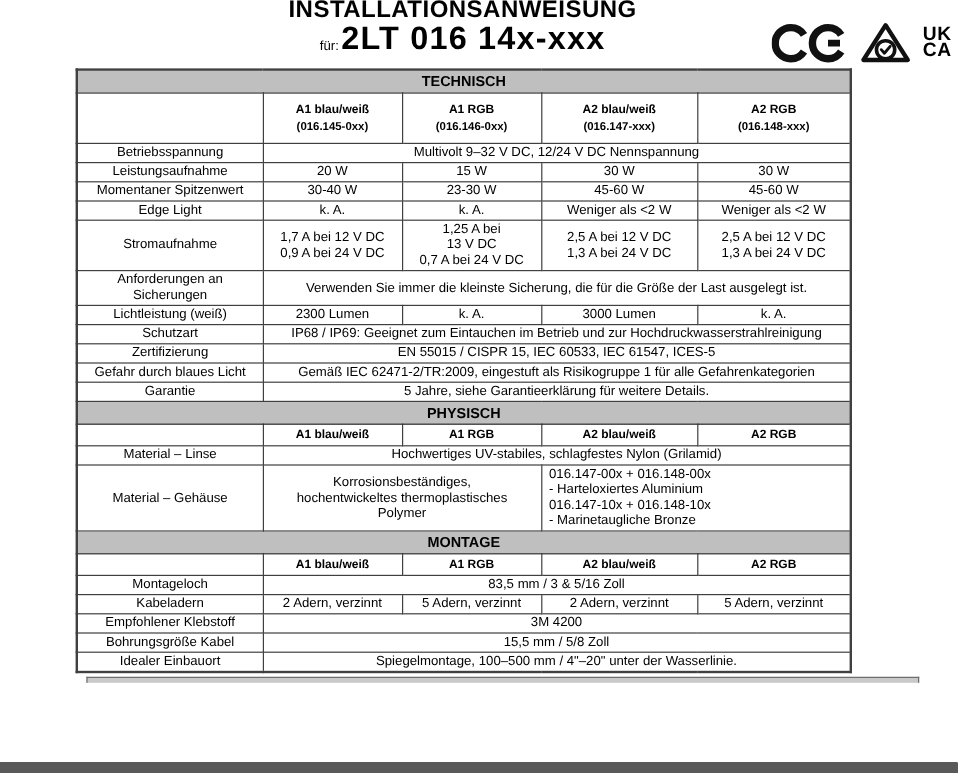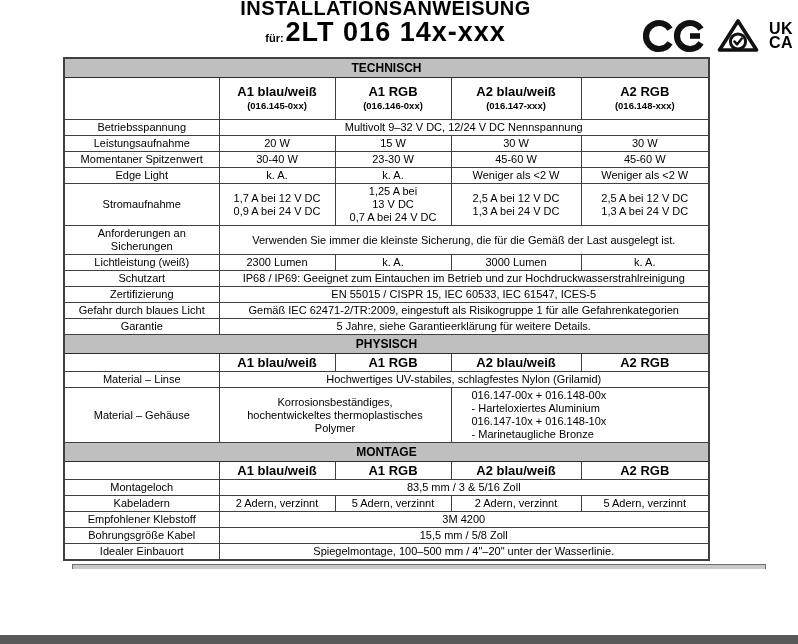--- a/index.html
+++ b/index.html
@@ -15,45 +15,45 @@
   .page{position:relative;width:798px;height:644px;}
   
   .doc-header{position:relative;height:57px;}
   .doc-title{
     position:absolute;top:-3px;left:63px;width:645px;text-align:center;
     font-size:20px;font-weight:bold;letter-spacing:.4px;
   }
   .doc-subtitle{
     position:absolute;top:17px;left:63px;width:645px;text-align:center;white-space:nowrap;
   }
-  .fuer{font-size:11px;font-weight:bold;vertical-align:-1px;margin-right:2px;}
+  .fuer{font-size:11px;font-weight:normal;vertical-align:-1px;margin-right:2px;}
   .model{font-size:27px;font-weight:bold;letter-spacing:1px;}
   .marks{
     position:absolute;top:17px;right:5px;display:flex;align-items:center;gap:9px;
   }
   .ukca{font-weight:bold;font-size:16px;line-height:14px;letter-spacing:.5px;}
   
   table.spec{
     margin-left:63px;width:645px;border-collapse:collapse;table-layout:fixed;
     border:2px solid var(--border);font-size:11px;
   }
   table.spec td{
     border:1px solid var(--border);padding:1px 4px;text-align:center;
     line-height:13px;vertical-align:middle;overflow:hidden;
   }
   tr.section-bar td{
     background:var(--bar);font-weight:bold;font-size:12px;line-height:14px;padding:2px;
     border:1px solid #2a2a2a;
   }
   tr.colhead td{font-weight:bold;padding:2px;}
   tr.colhead.with-codes td{padding:7px 2px;}
-  .hname{font-size:13px;line-height:13px;}
+  .hname{font-size:10px;line-height:13px;}
   .hcode{font-size:9.5px;line-height:12px;margin-top:2px;}
   td.label{text-align:left;padding-left:6px;}
-  td.val.left{text-align:left;padding-left:20px;}
+  td.val.left{text-align:left;padding-left:6px;}
   .line{line-height:13px;}
   
   .cut-strip{
     margin-left:72px;margin-top:3px;width:692px;height:4px;
     background:#c9c9c9;border:1px solid #6e6e6e;border-bottom:none;
   }
   .footer-bar{
     position:absolute;left:0;bottom:0;width:798px;height:9px;background:var(--footer);
   }
 </style>
@@ -157,21 +157,21 @@
             <div class="line">2,5 A bei 12 V DC</div>
             <div class="line">1,3 A bei 24 V DC</div>
           </td>
           <td class="val" colspan="1">
             <div class="line">2,5 A bei 12 V DC</div>
             <div class="line">1,3 A bei 24 V DC</div>
           </td>
         </tr>
         <tr class="data-row">
           <td class="label">Anforderungen an Sicherungen</td>
-          <td class="val" colspan="4">Verwenden Sie immer die kleinste Sicherung, die für die Gemäß der Last ausgelegt ist.</td>
+          <td class="val" colspan="4">Verwenden Sie immer die kleinste Sicherung, die für die Größe der Last ausgelegt ist.</td>
         </tr>
         <tr class="data-row">
           <td class="label">Lichtleistung (weiß)</td>
           <td class="val" colspan="1">2300 Lumen</td>
           <td class="val" colspan="1">k. A.</td>
           <td class="val" colspan="1">3000 Lumen</td>
           <td class="val" colspan="1">k. A.</td>
         </tr>
         <tr class="data-row">
           <td class="label">Schutzart</td>

